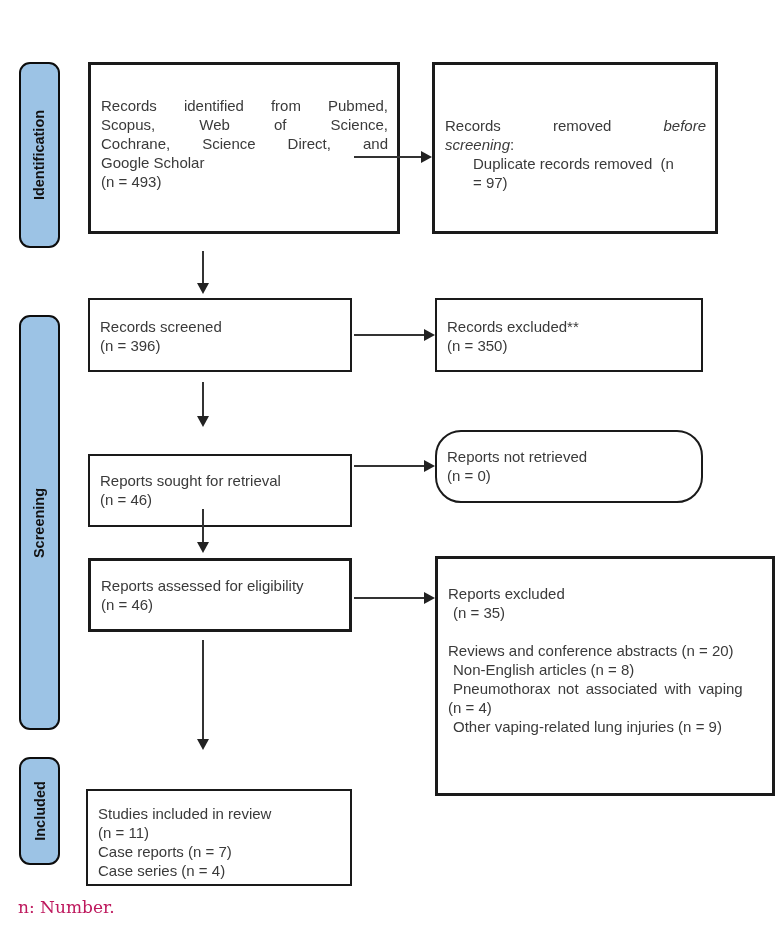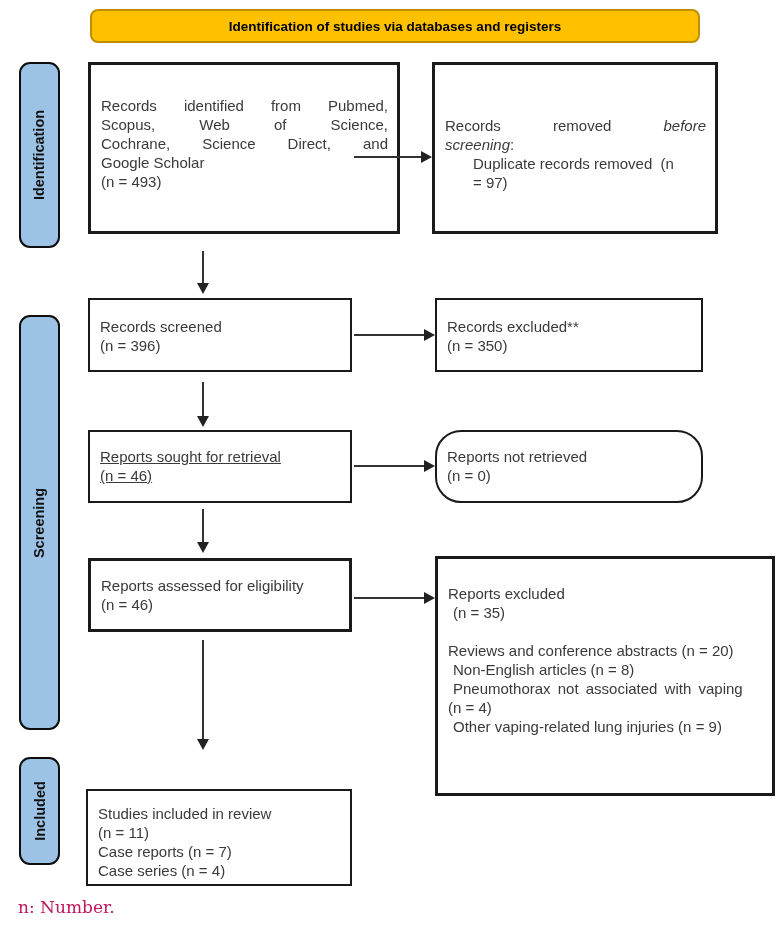--- a/index.html
+++ b/index.html
@@ -40,21 +40,21 @@
   .ind28{padding-left:28px;}
   .ind4{padding-left:5px;}
   .pre{white-space:pre-wrap;}
   .wsp{word-spacing:3px;}
   .spacer{height:19px;}
   i{font-style:italic;}
   .box-records-identified{left:88px;top:62px;width:312px;height:172px;padding:31px 9px 0 10px;}
   .box-records-removed{left:432px;top:62px;width:286px;height:172px;padding:51px 9px 12px 10px;}
   .box-records-screened{left:88px;top:298px;width:264px;height:74px;padding:17px 9px 0 10px;}
   .box-records-excluded{left:435px;top:298px;width:268px;height:74px;padding:17px 9px 0 10px;}
-  .box-reports-sought{left:88px;top:430px;width:264px;height:73px;padding:15px 9px 0 10px;text-decoration:underline;}
+  .box-reports-sought{left:88px;top:454px;width:264px;height:73px;padding:15px 9px 0 10px;}
   .box-reports-not-retrieved{left:435px;top:430px;width:268px;height:73px;padding:15px 9px 0 10px;border-radius:26px;}
   .box-reports-assessed{left:88px;top:558px;width:264px;height:74px;padding:15px 9px 0 10px;}
   .box-reports-excluded{left:435px;top:556px;width:340px;height:240px;padding:25px 7px 8px 10px;}
   .box-studies-included{left:86px;top:758px;width:266px;height:97px;padding:13px 9px 0 10px;margin-top:31px;}
   
   .arrow-h{position:absolute;height:12px;}
   .arrow-h .shaft{position:absolute;left:0;top:5px;height:2px;right:9px;background:#333;}
   .arrow-h .head{position:absolute;right:0;top:0;width:0;height:0;
     border-left:11px solid #222;border-top:6px solid transparent;border-bottom:6px solid transparent;}
   .arrow-v{position:absolute;width:12px;}
@@ -74,23 +74,20 @@
     position:absolute;left:6px;top:897px;
     font-family:"DejaVu Serif","Liberation Serif",serif;
     font-size:17px;color:#be185d;margin-left:12px;
   }
 </style>
 </head>
 <body>
 
 <div class="canvas">
 
-  <div class="banner">
-    <span>Identification of studies via databases and registers</span>
-  </div>
 
   <div class="stage stage-identification">
     <span>Identification</span>
   </div>
   <div class="stage stage-screening">
     <span>Screening</span>
   </div>
   <div class="stage stage-included">
     <span>Included</span>
   </div>

